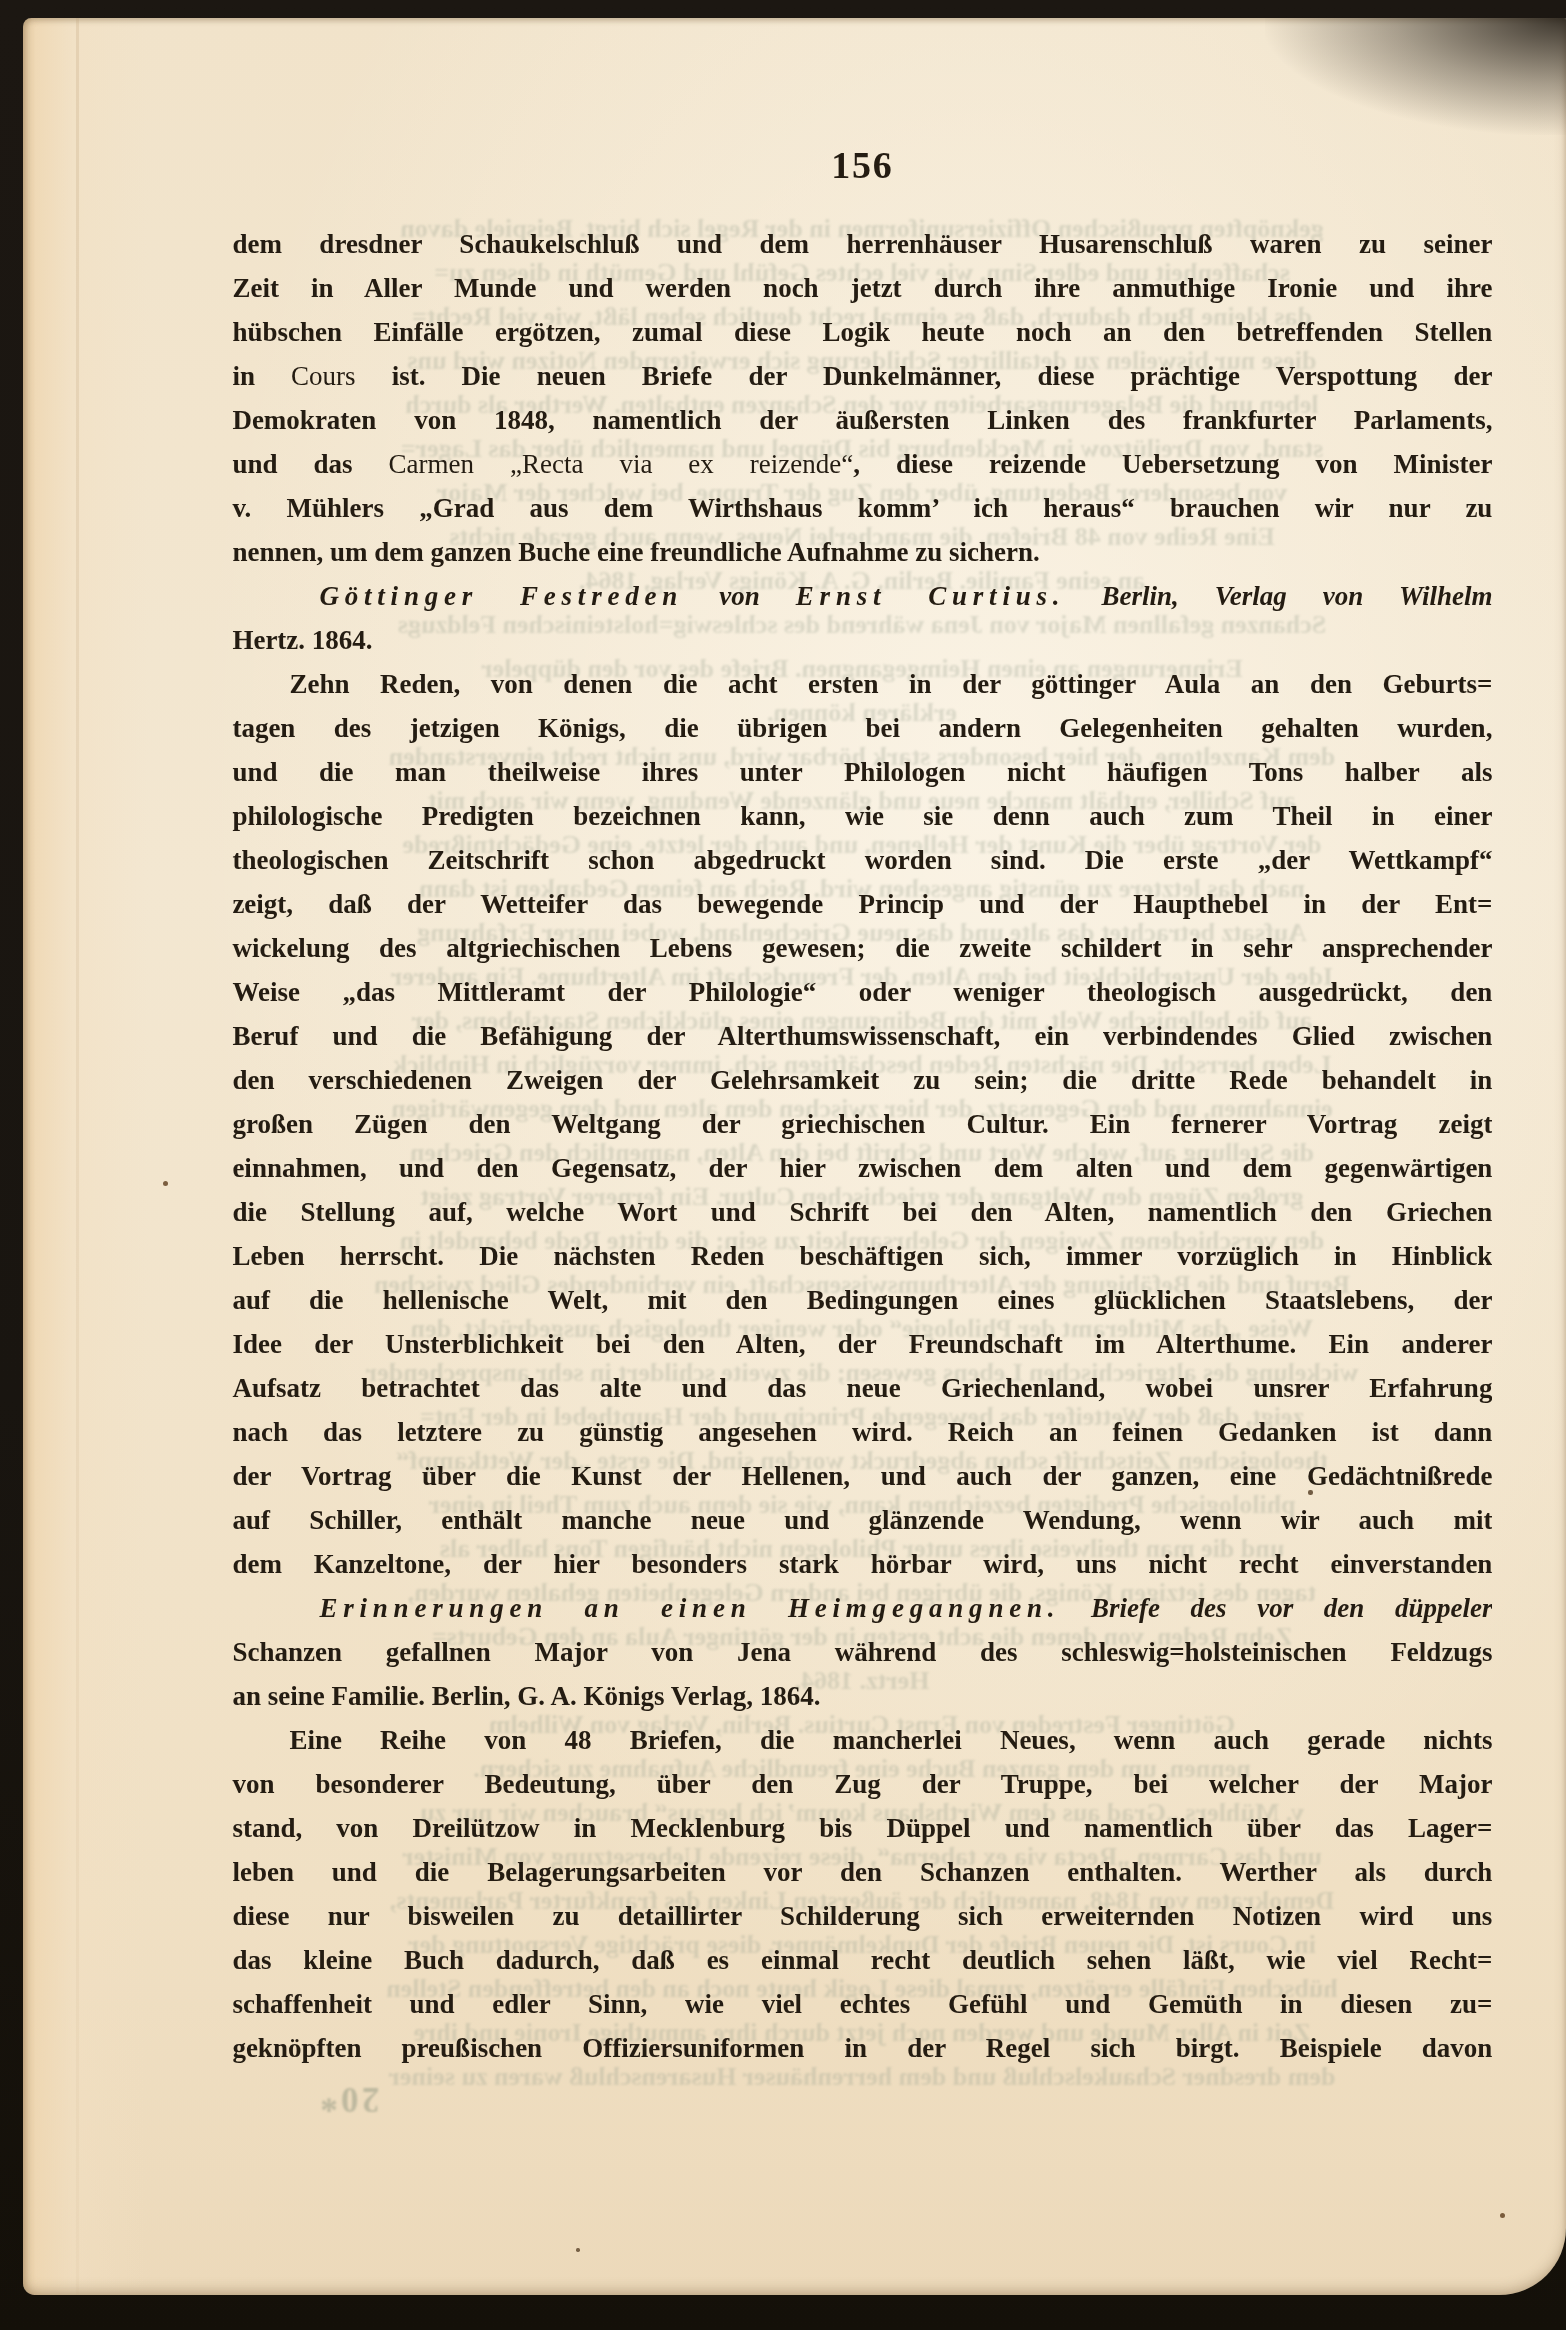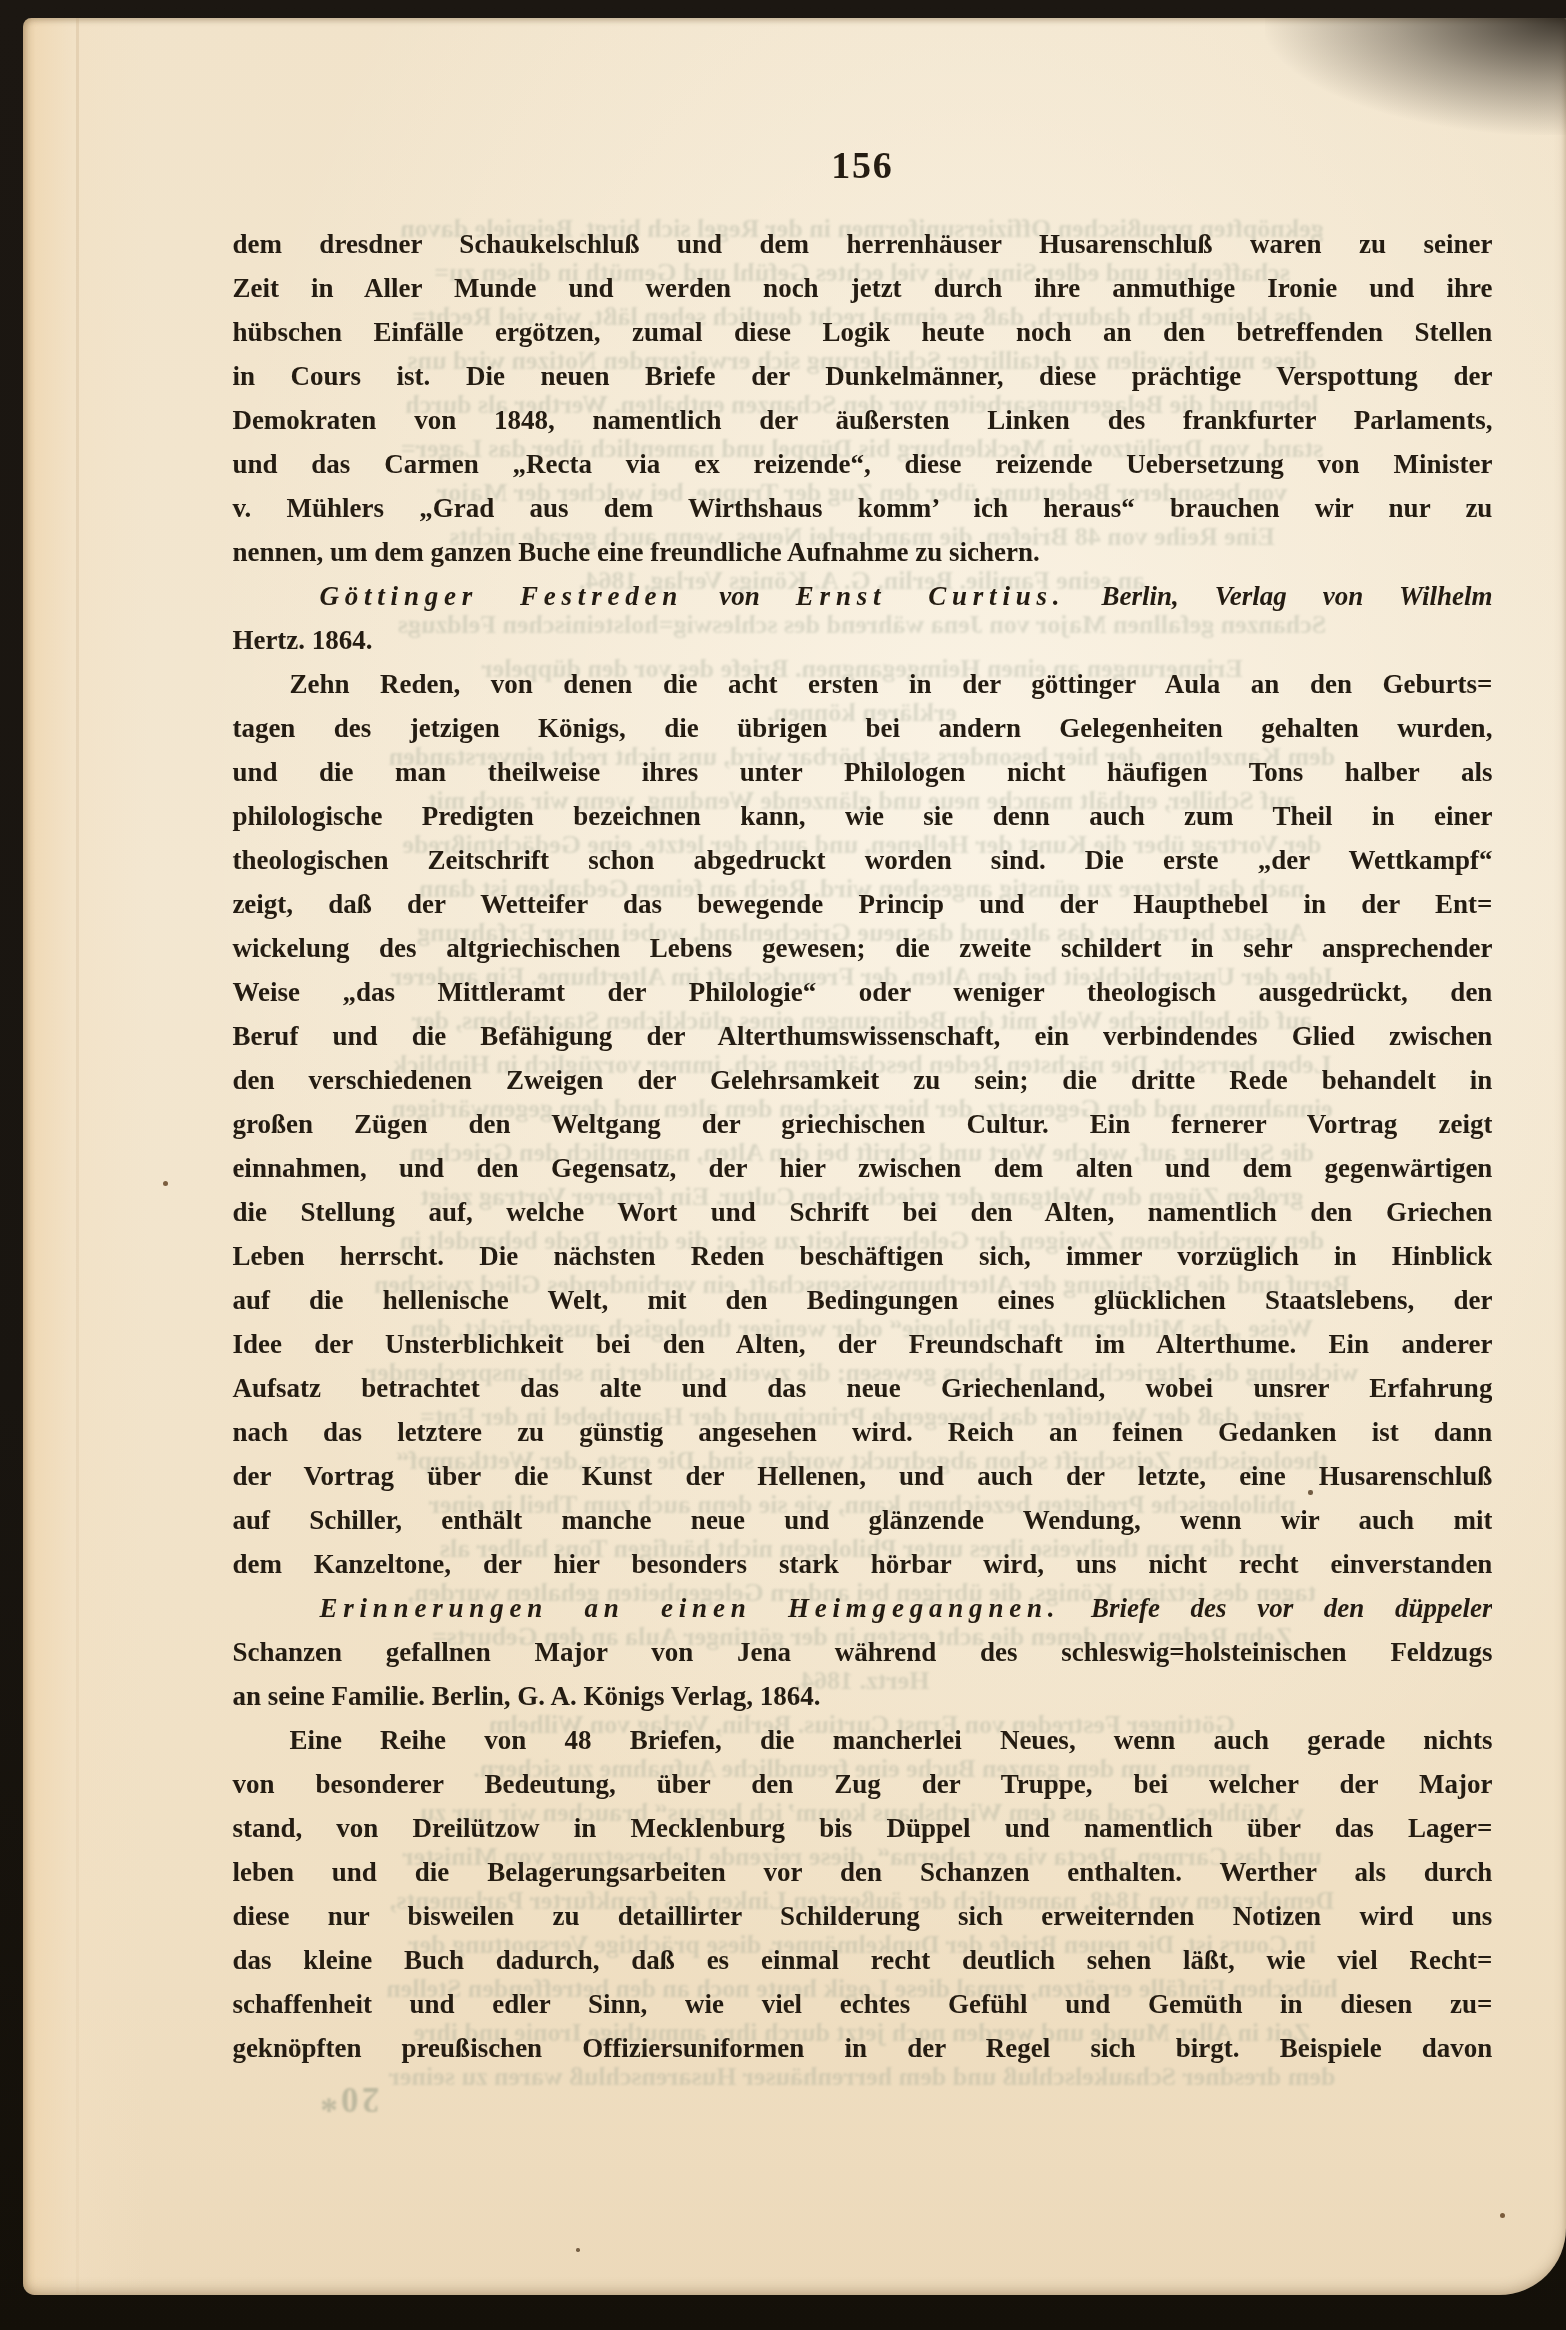--- a/index.html
+++ b/index.html
@@ -21,21 +21,21 @@
          border-radius:0 1.7px 0 0;}
   .folio{position:absolute;left:209px;top:125px;width:1260px;text-align:center;
          font-size:38px;font-weight:700;letter-spacing:1.7px;color:#241c12;}
   .text-block{position:absolute;left:209px;top:187px;width:1260px;color:#241c12;
          font-size:27px;font-weight:700;margin-top:17px;}
   .line{height:44px;line-height:44px;text-align:justify;text-align-last:justify;overflow:hidden;}
   .line.short{text-align-last:left;}
   .line.ind1{padding-left:57px;}
   .line.ind2{padding-left:87px;font-style:italic;}
   .seg-spaced{letter-spacing:5.8px;}
-  .seg-antiqua{font-weight:700;}
+  .seg-antiqua{font-weight:400;}
   .ghost-layer{position:absolute;left:209px;top:189px;width:1260px;
          transform:scaleX(-1);opacity:0.30;color:#97a08e;filter:blur(1px);
          font-size:26px;font-weight:700;pointer-events:none;}
   .gline{height:44px;line-height:44px;white-space:nowrap;overflow:hidden;text-align:center;}
   .ghost-sig{position:absolute;left:294px;top:2061px;font-size:35px;font-weight:700;
          color:#8e957f;opacity:0.5;transform:rotate(180deg);filter:blur(0.8px);letter-spacing:3.3px;}
   .speck{position:absolute;border-radius:50%;background:rgba(92,60,28,0.8);}
   .speck.s1{left:140px;top:1163px;width:5px;height:5px;}
   .speck.s2{left:1285px;top:1472px;width:4.2px;height:4.2px;background:rgba(70,45,20,0.75);}
   .speck.s3{left:1477px;top:2195px;width:5px;height:5px;}
@@ -115,21 +115,21 @@
         <div class="line full"><span class="seg-fraktur">Beruf und die Befähigung der Alterthumswissenschaft, ein verbindendes Glied zwischen</span></div>
         <div class="line full"><span class="seg-fraktur">den verschiedenen Zweigen der Gelehrsamkeit zu sein; die dritte Rede behandelt in</span></div>
         <div class="line full"><span class="seg-fraktur">großen Zügen den Weltgang der griechischen Cultur. Ein fernerer Vortrag zeigt</span></div>
         <div class="line full"><span class="seg-fraktur">einnahmen, und den Gegensatz, der hier zwischen dem alten und dem gegenwärtigen</span></div>
         <div class="line full"><span class="seg-fraktur">die Stellung auf, welche Wort und Schrift bei den Alten, namentlich den Griechen</span></div>
         <div class="line full"><span class="seg-fraktur">Leben herrscht. Die nächsten Reden beschäftigen sich, immer vorzüglich in Hinblick</span></div>
         <div class="line full"><span class="seg-fraktur">auf die hellenische Welt, mit den Bedingungen eines glücklichen Staatslebens, der</span></div>
         <div class="line full"><span class="seg-fraktur">Idee der Unsterblichkeit bei den Alten, der Freundschaft im Alterthume. Ein anderer</span></div>
         <div class="line full"><span class="seg-fraktur">Aufsatz betrachtet das alte und das neue Griechenland, wobei unsrer Erfahrung</span></div>
         <div class="line full"><span class="seg-fraktur">nach das letztere zu günstig angesehen wird. Reich an feinen Gedanken ist dann</span></div>
-        <div class="line full"><span class="seg-fraktur">der Vortrag über die Kunst der Hellenen, und auch der letzte, eine Husarenschluß</span></div>
+        <div class="line full"><span class="seg-fraktur">der Vortrag über die Kunst der Hellenen, und auch der ganzen, eine Gedächtnißrede</span></div>
         <div class="line full"><span class="seg-fraktur">auf Schiller, enthält manche neue und glänzende Wendung, wenn wir auch mit</span></div>
         <div class="line full"><span class="seg-fraktur">dem Kanzeltone, der hier besonders stark hörbar wird, uns nicht recht einverstanden</span></div>
         <div class="line full ind2"><span class="seg-spaced">Erinnerungen an einen Heimgegangnen.</span><span class="seg-fraktur"> Briefe des vor den düppeler</span></div>
         <div class="line full"><span class="seg-fraktur">Schanzen gefallnen Major von Jena während des schleswig=holsteinischen Feldzugs</span></div>
         <div class="line short"><span class="seg-fraktur">an seine Familie. Berlin, G. A. Königs Verlag, 1864.</span></div>
         <div class="line full ind1"><span class="seg-fraktur">Eine Reihe von 48 Briefen, die mancherlei Neues, wenn auch gerade nichts</span></div>
         <div class="line full"><span class="seg-fraktur">von besonderer Bedeutung, über den Zug der Truppe, bei welcher der Major</span></div>
         <div class="line full"><span class="seg-fraktur">stand, von Dreilützow in Mecklenburg bis Düppel und namentlich über das Lager=</span></div>
         <div class="line full"><span class="seg-fraktur">leben und die Belagerungsarbeiten vor den Schanzen enthalten. Werther als durch</span></div>
         <div class="line full"><span class="seg-fraktur">diese nur bisweilen zu detaillirter Schilderung sich erweiternden Notizen wird uns</span></div>

